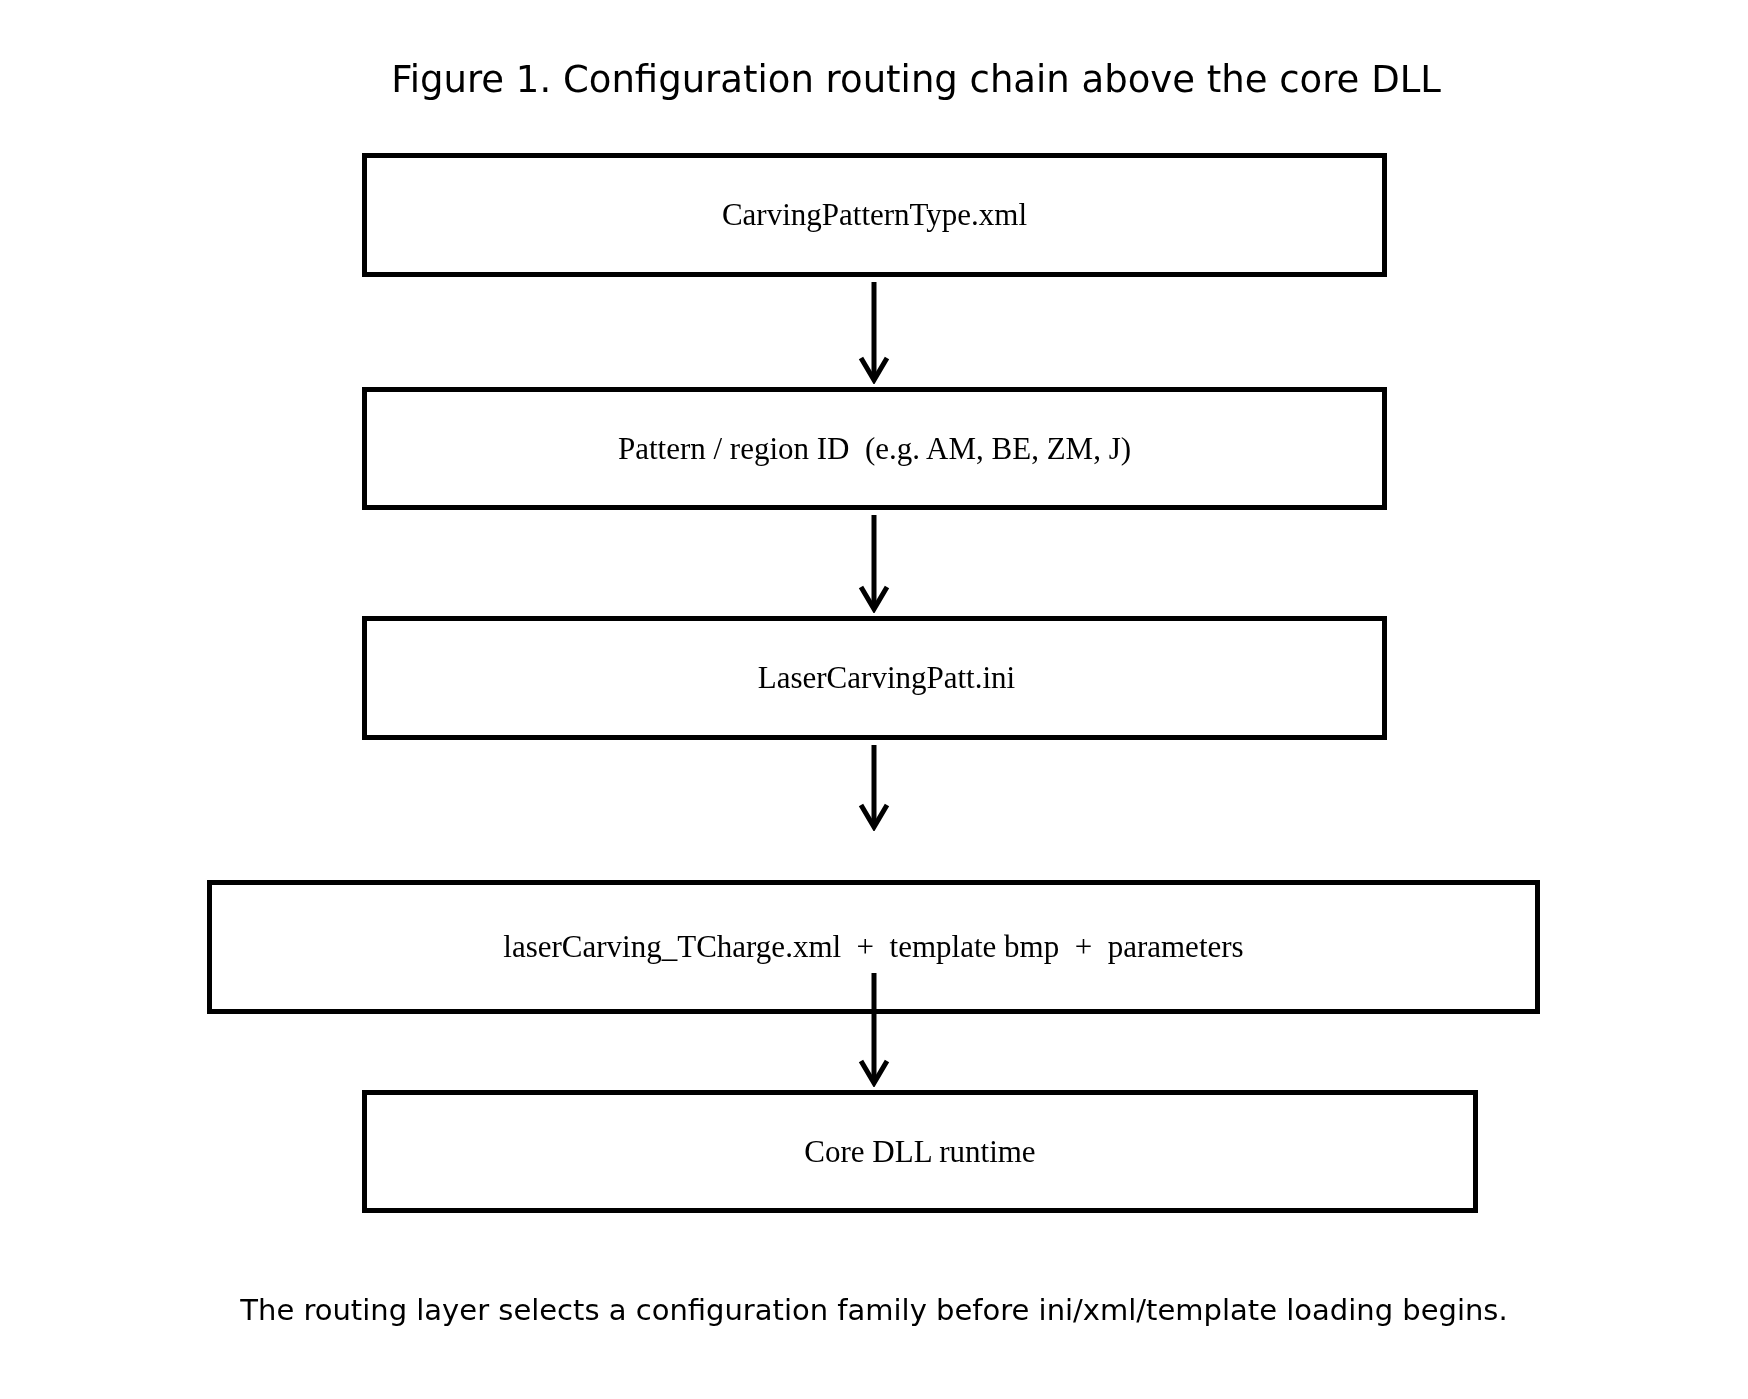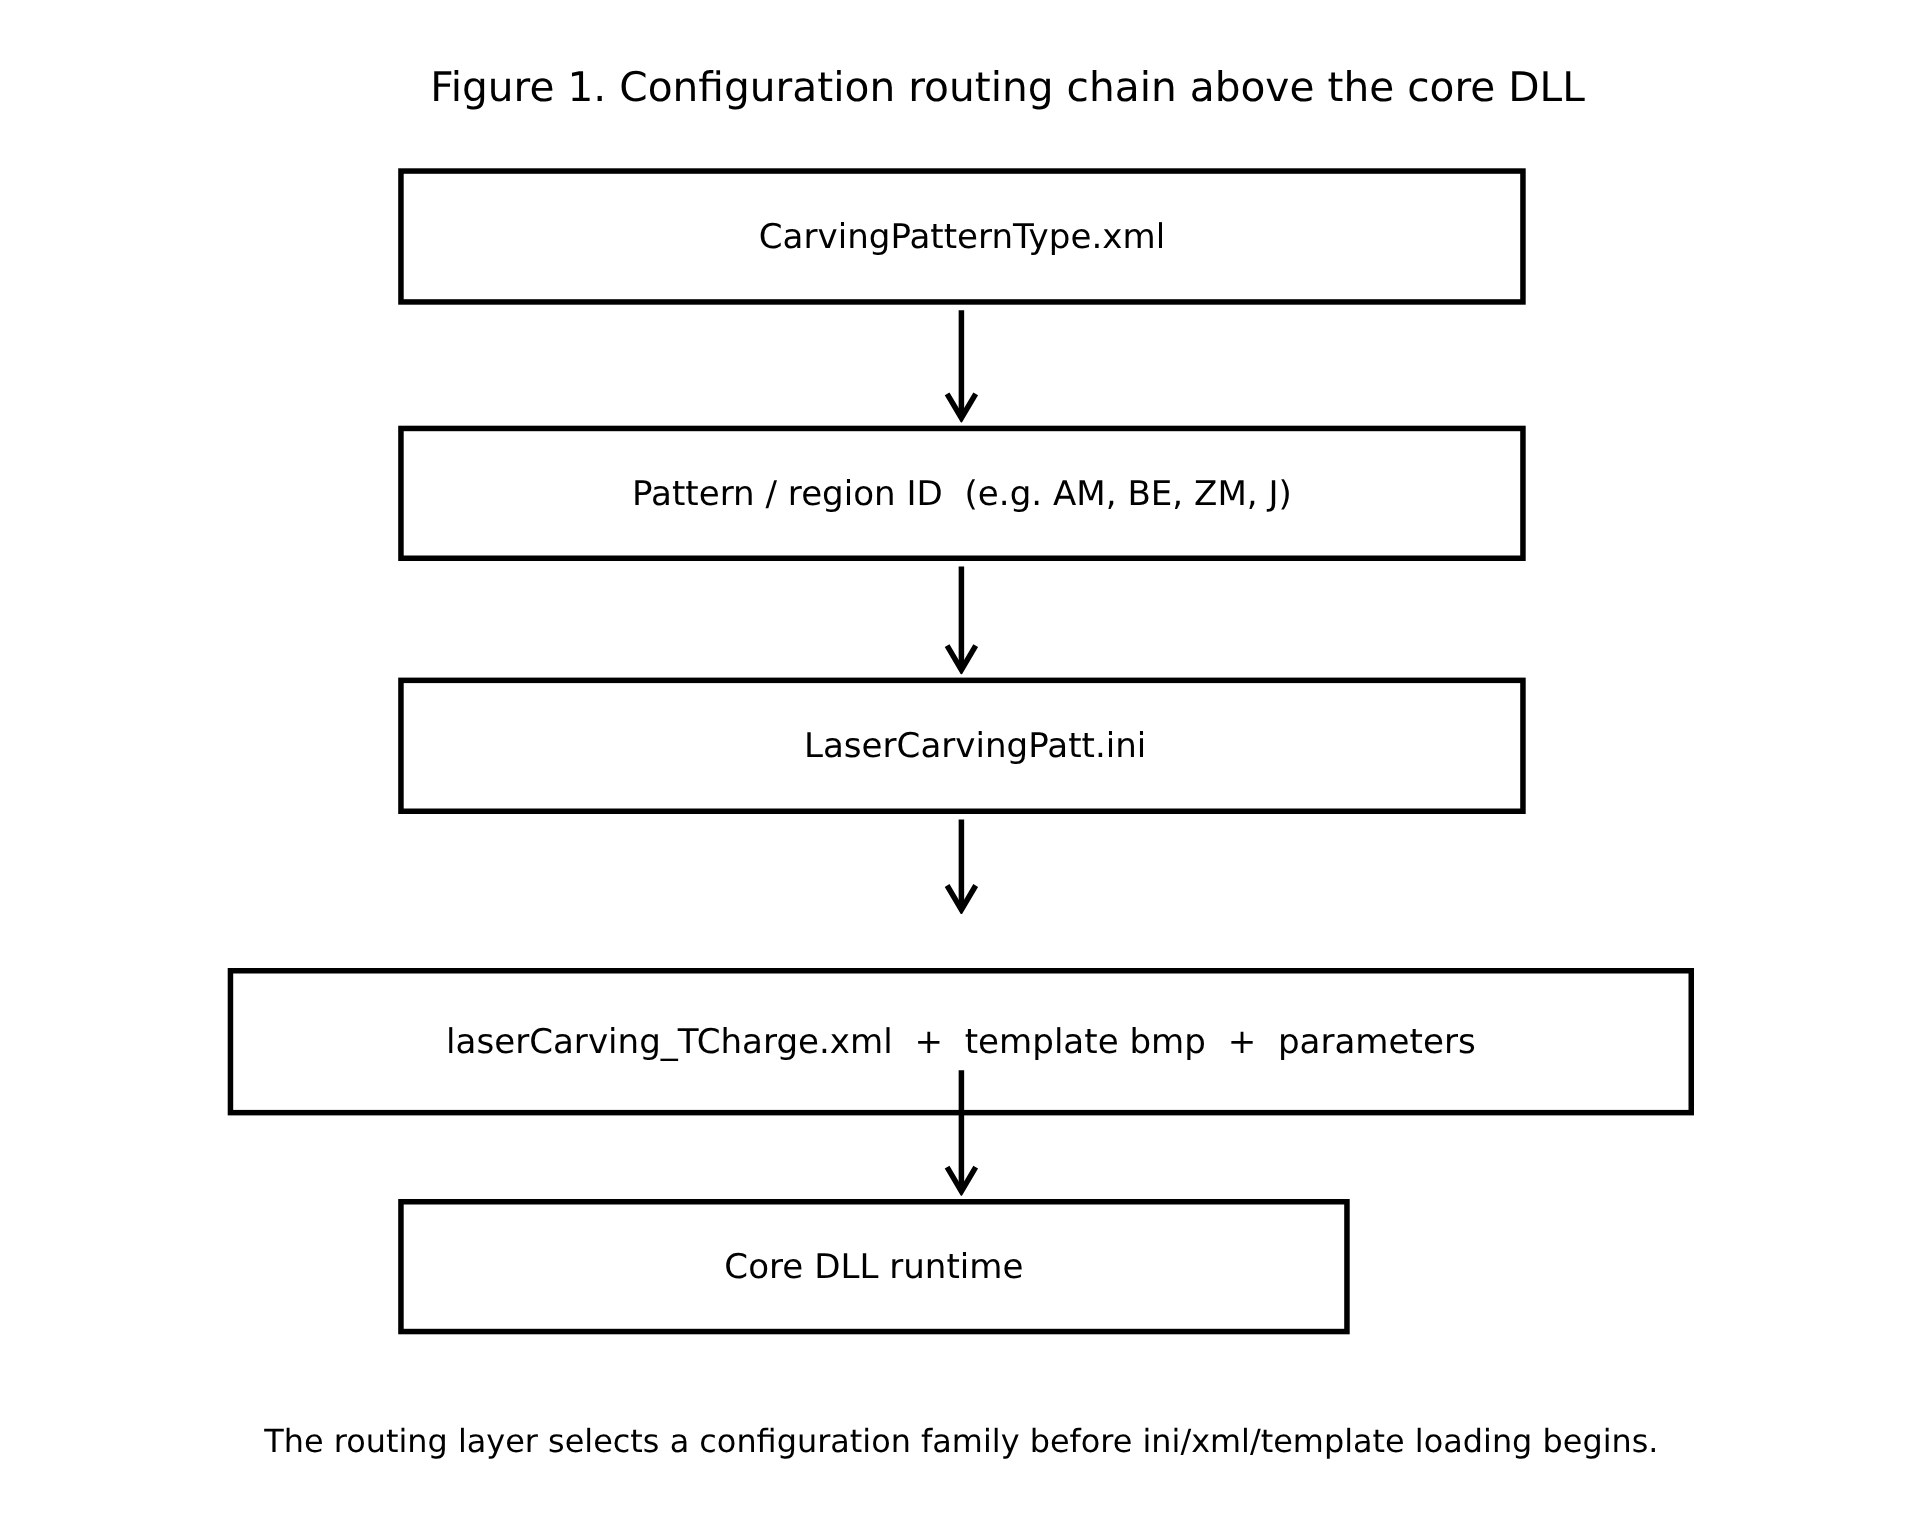--- a/index.html
+++ b/index.html
@@ -27,32 +27,33 @@
     padding-left: 42px;
   }
   .flow-box {
     position: absolute;
     box-sizing: border-box;
     border: 5px solid #000000;
     background: #ffffff;
     display: flex;
     align-items: center;
     justify-content: center;
+    font-family: Liberation Serif, serif;
   }
   .flow-box .box-label {
     font-size: 31px;
     color: #000000;
     white-space: pre;
     text-align: center;
   }
   .box-1 { left: 362px; top: 153px;  width: 1025px; height: 124px; }
   .box-2 { left: 362px; top: 387px;  width: 1025px; height: 123px; }
   .box-3 { left: 362px; top: 616px;  width: 1025px; height: 124px; padding-left: 24px; }
   .box-4 { left: 207px; top: 880px;  width: 1333px; height: 134px; }
-  .box-5 { left: 362px; top: 1090px; width: 865px; height: 123px; }
+  .box-5 { left: 362px; top: 1090px; width: 1116px; height: 123px; }
   .arrow {
     position: absolute;
     left: 854px;
     width: 40px;
   }
   .arrow-1 { top: 280px; height: 104px; }
   .arrow-2 { top: 513px; height: 100px; }
   .arrow-3 { top: 743px; height: 88px;  }
   .arrow-4 { top: 971px; height: 116px; }
   .figure-caption {

